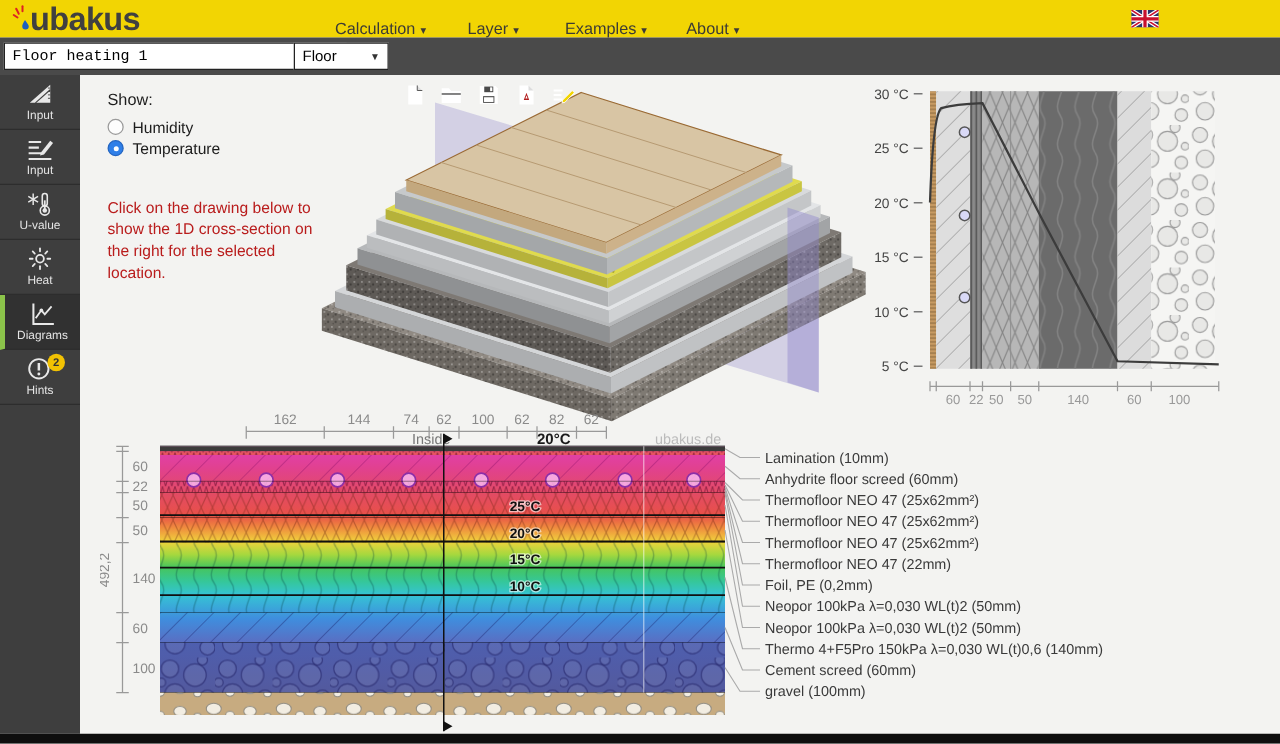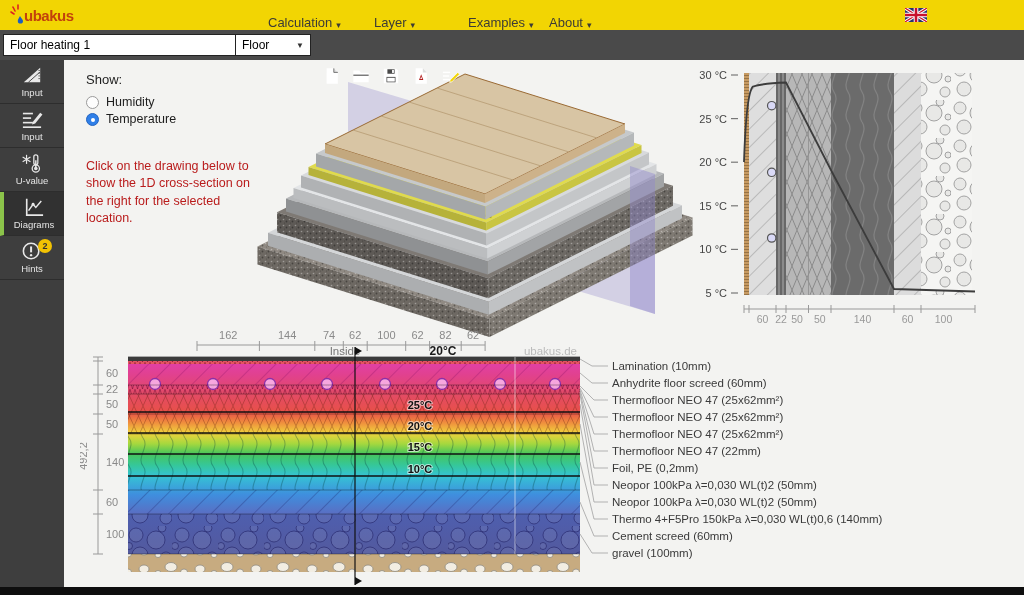--- a/index.html
+++ b/index.html
@@ -3,44 +3,44 @@
 <meta charset="utf-8">
 <style>
   * { margin:0; padding:0; box-sizing:border-box; }
   html,body { width:1024px; height:595px; overflow:hidden; font-family:"Liberation Sans","DejaVu Sans",sans-serif; }
   body { position:relative; background:#f3f3f1; }
   .abs { position:absolute; }
 
   
   .header { left:0; top:0; width:1024px; height:30px; background:#f2d503; z-index:10; }
   .logo { left:8px; top:2px; height:26px; display:flex; align-items:center; }
-  .logo-text { font-size:15px; font-weight:800; color:#c2410c; letter-spacing:-0.5px; }
+  .logo-text { font-size:26px; font-weight:800; color:#404040; letter-spacing:-0.5px; }
   .nav-item { top:0; height:30px; display:flex; align-items:flex-end; font-size:13px; color:#3c3b36; cursor:pointer; }
   .caret::after { content:"▾"; font-size:9px; margin-left:4px; color:#3c3b36; }
   .account { display:flex; align-items:center; gap:5px; font-size:13px; color:#3c3b36; }
 
   
   .toolbar { left:0; top:30px; width:1024px; height:30px; background:#4a4a4a; z-index:10; }
-  .proj-input { left:3px; top:4px; width:274px; height:22px; border:1px solid #222; background:#fff; font-size:12px; padding:0 6px; font-family:Liberation Sans, sans-serif; }
+  .proj-input { left:3px; top:4px; width:274px; height:22px; border:1px solid #222; background:#fff; font-size:12px; padding:0 6px; font-family:Liberation Mono, monospace; }
   .type-select { left:235px; top:4px; width:76px; height:22px; background:#fff; border:1px solid #222; font-size:12px; display:flex; align-items:center; padding:0 6px; cursor:pointer; }
   .type-select::after { content:"▼"; font-size:8px; margin-left:auto; color:#333; }
   .tool-icon { top:37px; width:18px; height:18px; cursor:pointer; }
 
   
   .sidebar { left:0; top:60px; width:64px; height:527px; background:#3e3e3e; z-index:9; }
   .side-item { position:relative; width:64px; height:44px; border-bottom:1px solid #2d2d2d; display:flex; flex-direction:column; align-items:center; justify-content:center; gap:2px; cursor:pointer; }
   .side-item .lbl { font-size:9.5px; color:#e4e4e4; }
   .side-item.active { background:#313131; border-left:4px solid #8bc34a; }
   .badge { position:absolute; top:3px; right:12px; width:14px; height:14px; border-radius:50%; background:#f2c203; color:#333; font-size:9px; font-weight:700; display:flex; align-items:center; justify-content:center; }
 
   .footer { left:0; top:587px; width:1024px; height:8px; background:#0e0e0e; z-index:11; }
 
   
   .show-title { left:86px; top:72px; font-size:13px; font-weight:400; color:#1d1d1d; }
-  .radio-row { display:flex; align-items:flex-end; gap:7px; font-size:12.5px; color:#1d1d1d; cursor:pointer; }
+  .radio-row { display:flex; align-items:flex-start; gap:7px; font-size:12.5px; color:#1d1d1d; cursor:pointer; }
   .radio { width:13px; height:13px; border-radius:50%; border:1px solid #9a9a9a; background:#fdfdfd; position:relative; }
   .radio.checked { background:#2f7fe8; border-color:#2465c0; }
   .radio.checked::after { content:""; position:absolute; left:4px; top:4px; width:4px; height:4px; border-radius:50%; background:#fff; }
   .hint-text { left:86px; top:158px; width:172px; font-size:12.5px; color:#b91c1c; line-height:1.38; }
 
   svg text { font-family:"Liberation Sans","DejaVu Sans",sans-serif; }
 </style>
 </head>
 <body>
 
@@ -55,21 +55,21 @@
       <path d="M12 12 C10.5 14.5 9.8 15.8 9.8 17 a2.6 2.6 0 0 0 5.2 0 C15 15.8 13.5 14.5 12 12 Z" fill="#1c5fc0"></path>
     </svg>
     <span class="logo-text">ubakus</span>
   </div>
   <div class="abs nav-item caret" style="left:268px">
       <span>Calculation</span>
     </div>
   <div class="abs nav-item caret" style="left:374px">
       <span>Layer</span>
     </div>
-  <div class="abs nav-item caret" style="left:468px">
+  <div class="abs nav-item caret" style="left:452px">
       <span>Examples</span>
     </div>
   <div class="abs nav-item caret" style="left:549px">
       <span>About</span>
     </div>
   <div class="abs" style="left:905px; top:8px">
     <svg width="22" height="14" viewBox="0 0 22 14">
       <rect width="22" height="14" fill="#28346d"></rect>
       <path d="M0,0 L22,14 M22,0 L0,14" stroke="#fff" stroke-width="3.2"></path>
       <path d="M0,0 L22,14 M22,0 L0,14" stroke="#c8102e" stroke-width="1.3"></path>
@@ -147,20 +147,36 @@
           <line x1="1.7" y1="4.5" x2="10.3" y2="9.5"></line>
           <line x1="10.3" y1="4.5" x2="1.7" y2="9.5"></line>
         </g>
       <rect x="14" y="2" width="4.4" height="11" rx="2.2" fill="none" stroke="#e8e8e8" stroke-width="1.4"></rect>
       <circle cx="16.2" cy="17" r="4" fill="none" stroke="#e8e8e8" stroke-width="1.4"></circle>
       <circle cx="16.2" cy="17" r="2" fill="#e8e8e8"></circle>
         <rect x="15.4" y="8" width="1.6" height="8" fill="#e8e8e8"></rect>
     </svg>
     <span class="lbl">U-value</span>
   </div>
+  <div class="side-item">
+    <svg width="22" height="20" viewBox="0 0 24 22">
+      <circle cx="12" cy="11" r="3.4" fill="none" stroke="#e8e8e8" stroke-width="1.6"></circle>
+      <g stroke="#e8e8e8" stroke-width="1.6" stroke-linecap="round">
+        <line x1="12" y1="2" x2="12" y2="4.5"></line>
+          <line x1="12" y1="17.5" x2="12" y2="20"></line>
+          <line x1="3" y1="11" x2="5.5" y2="11"></line>
+          <line x1="18.5" y1="11" x2="21" y2="11"></line>
+        <line x1="5.6" y1="4.6" x2="7.4" y2="6.4"></line>
+          <line x1="16.6" y1="15.6" x2="18.4" y2="17.4"></line>
+          <line x1="5.6" y1="17.4" x2="7.4" y2="15.6"></line>
+          <line x1="16.6" y1="6.4" x2="18.4" y2="4.6"></line>
+      </g>
+    </svg>
+    <span class="lbl">Heat</span>
+  </div>
   <div class="side-item active">
     <svg width="22" height="20" viewBox="0 0 24 22">
       <path d="M4 2 V20 H22" stroke="#e8e8e8" stroke-width="1.8" fill="none"></path>
       <path d="M6 15 L11 8 L14 11.5 L20 4.5" stroke="#e8e8e8" stroke-width="1.6" fill="none"></path>
       <circle cx="11" cy="8" r="1.6" fill="#e8e8e8"></circle>
     </svg>
     <span class="lbl">Diagrams</span>
   </div>
   <div class="side-item">
     <svg width="22" height="20" viewBox="0 0 24 22">

